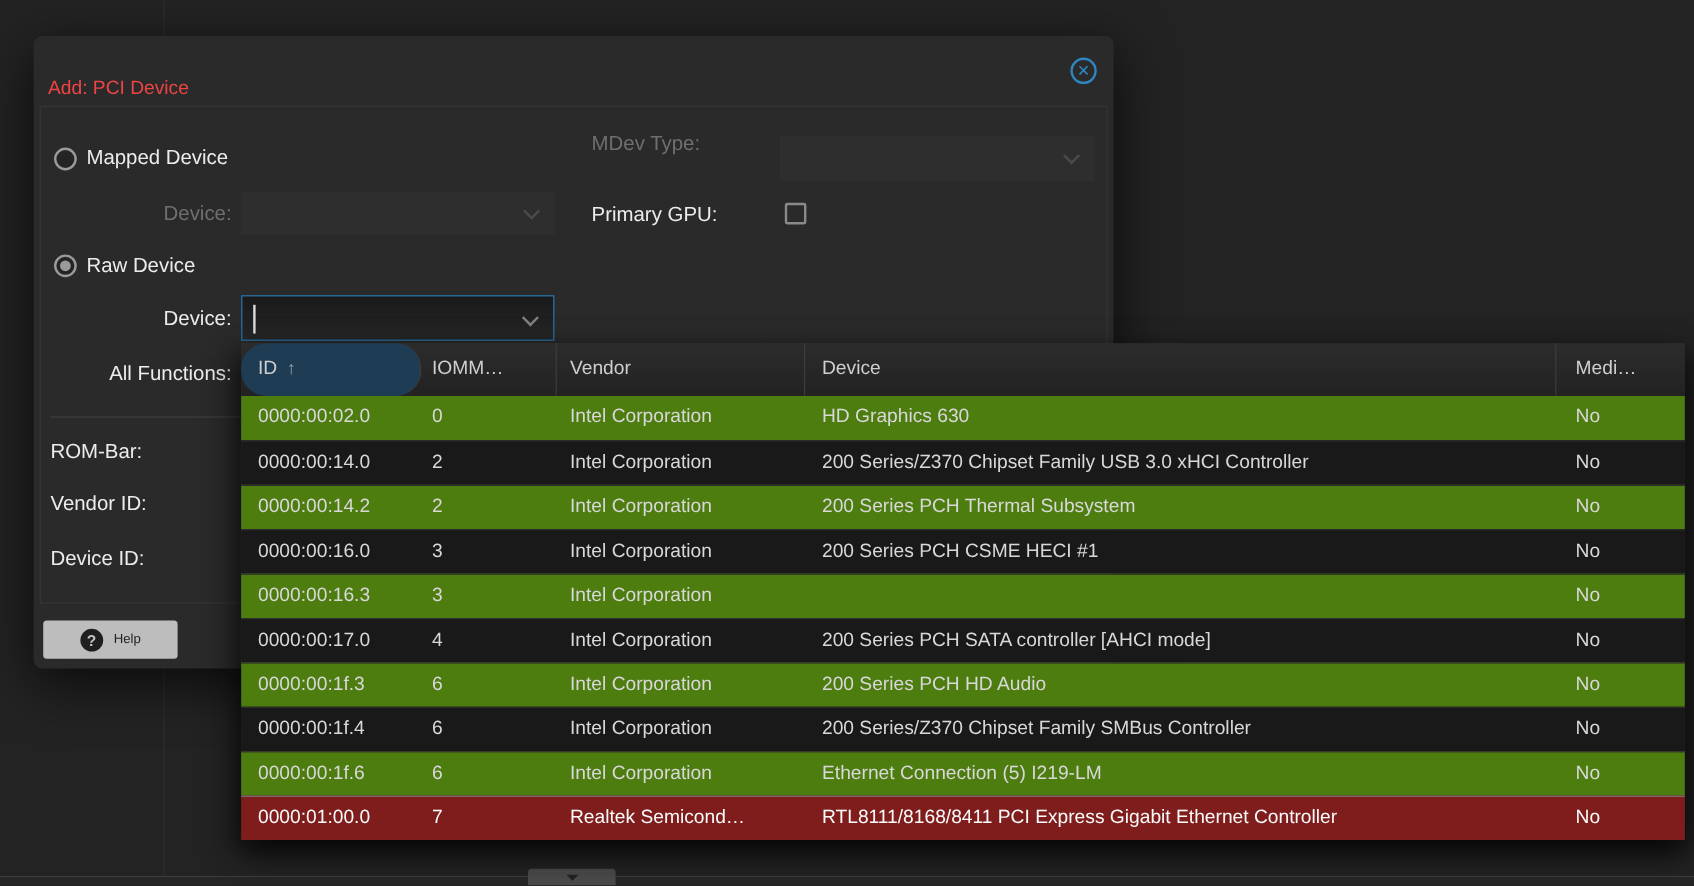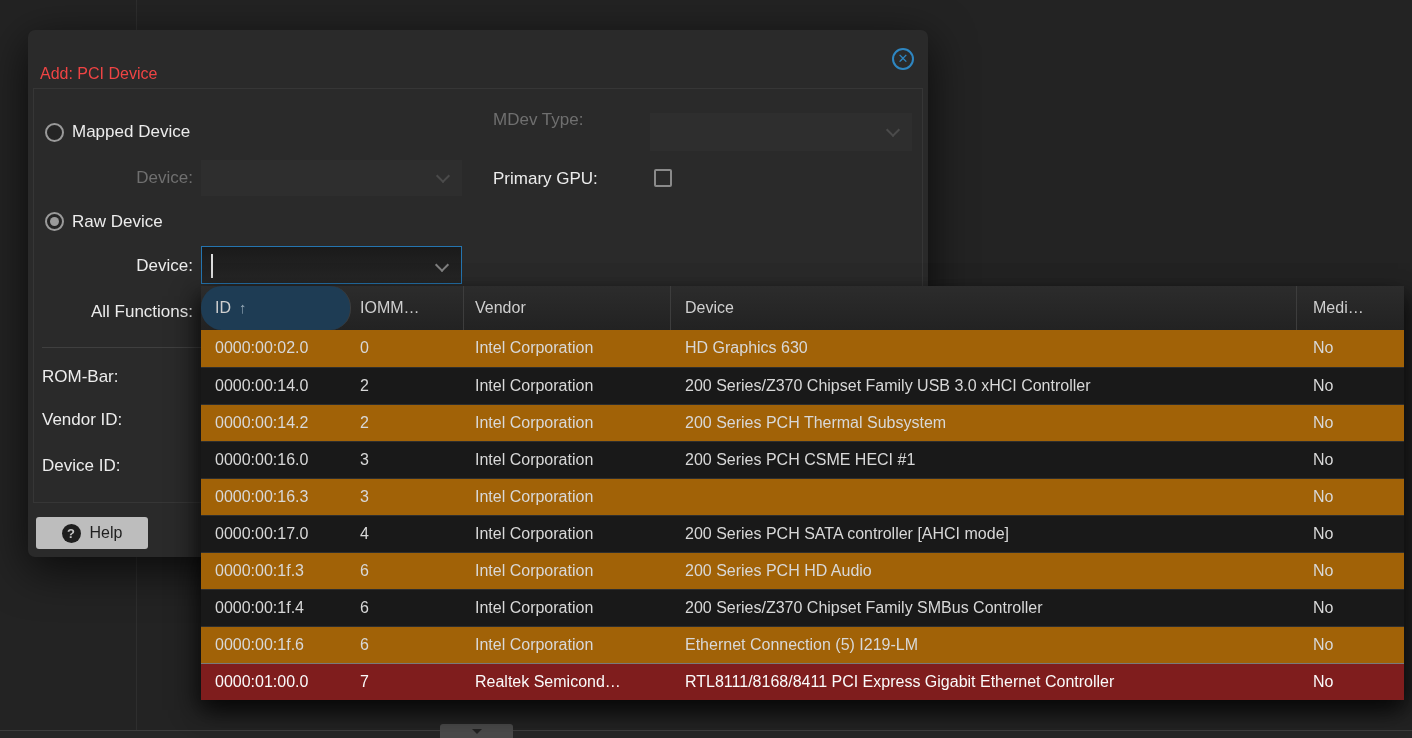--- a/index.html
+++ b/index.html
@@ -45,32 +45,32 @@
   .combo.focused .chev { border-color:#808080; top:13px; }
   .text-cursor { left:9px; top:7px; width:2px; height:24px; background:#dcdcdc; }
 
   .divider { height:1px; background:#3f3f3f; }
 
   .help-btn { left:8px; top:487px; width:112px; height:32px; background:#bdbdbd;
     border-radius:3px; cursor:pointer; display:flex; align-items:center; justify-content:center;
     gap:9px; }
   .help-btn .qicon { width:19px; height:19px; border-radius:50%; background:#1f1f1f;
     color:#c5c5c5; font-size:13px; font-weight:bold; line-height:19px; text-align:center; }
-  .help-btn .txt { font-size:16px; color:#1f1f1f; }
+  .help-btn .txt { font-size:11px; color:#1f1f1f; }
 
   
   .dropdown { left:201px; top:286px; width:1203px; z-index:20;
     box-shadow:-6px 10px 22px rgba(0,0,0,.55), 6px 10px 22px rgba(0,0,0,.55); }
   .thead { display:flex; height:44px; background:linear-gradient(180deg,#2c2c2c,#222); }
   .hcell { height:44px; line-height:44px; font-size:16px; color:#cfcfcf;
     border-right:1px solid #3d3d3d; white-space:nowrap; overflow:hidden; cursor:pointer; }
   .hcell.sorted { background:#1e3c54; }
   .hcell .sort-arrow { color:#93a7b5; margin-left:8px; font-size:15px; }
   .trow { display:flex; height:37px; cursor:pointer; }
-  .trow.even { background:#a16207; }
+  .trow.even { background:#4d7c0f; }
   .trow.odd  { background:#191919; }
   .trow + .trow { border-top:1px solid #2e2e2e; }
   .trow.sel { background:#7f1d1d; border-top:1px solid #7a7a7a; }
   .trow.sel .tcell { color:#fafafa; }
   .tcell { font-size:16px; color:#d8d8d8; line-height:36px; white-space:nowrap;
     overflow:hidden; }
   .c0 { width:150px; padding-left:14px;border-radius:21px; }
   .c1 { width:113px; padding-left:9px; }
   .c2 { width:207px; padding-left:11px; }
   .c3 { width:626px; padding-left:14px; }

